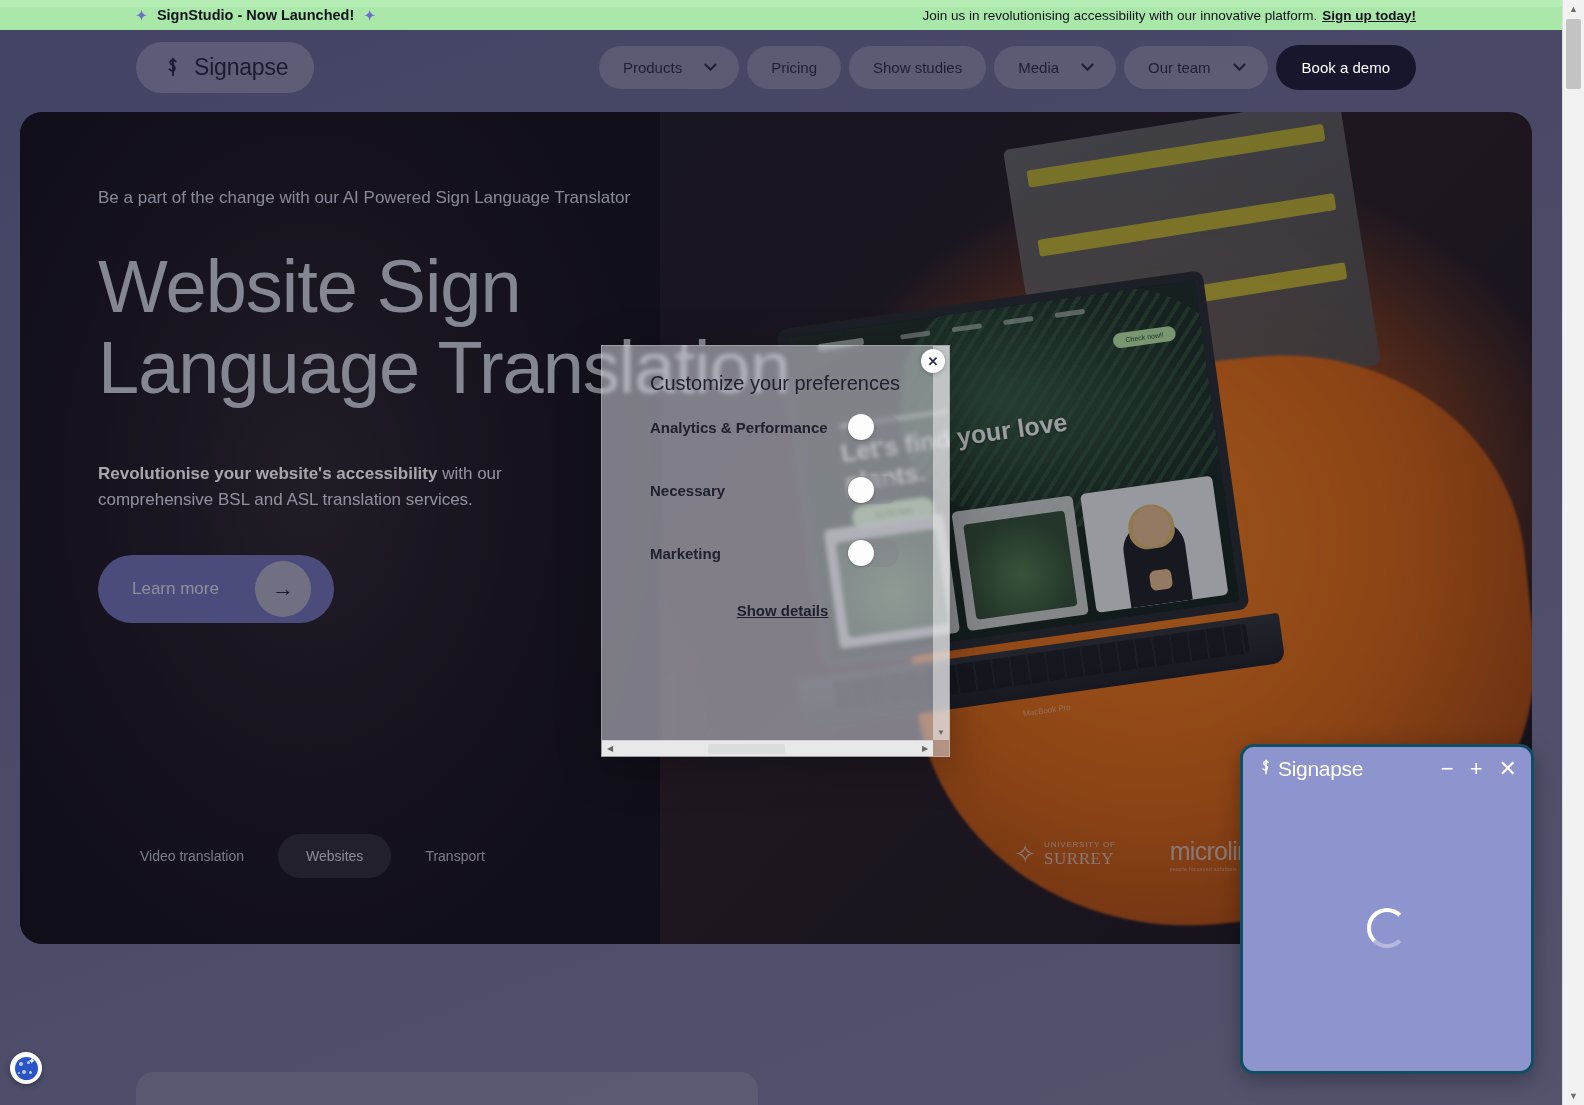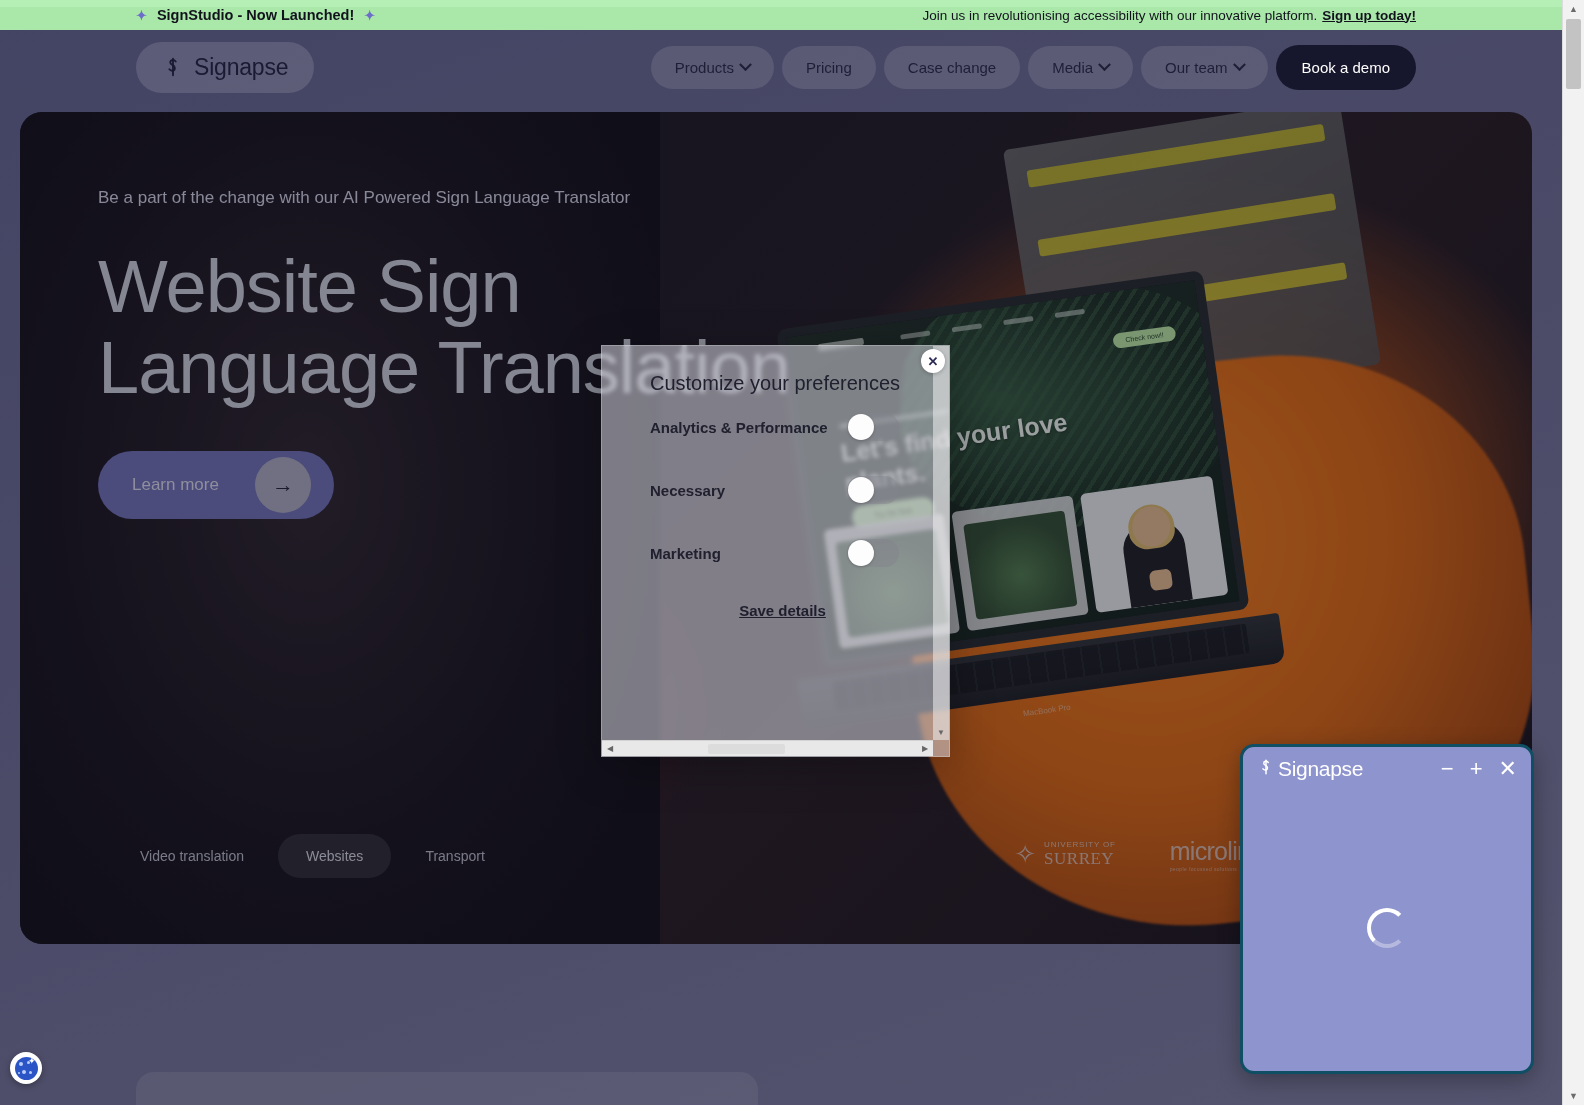--- a/index.html
+++ b/index.html
@@ -80,21 +80,21 @@
   }
   .nav-links {
     position: absolute; right: 146px;
     display: flex; align-items: center; gap: 8px;
   }
   .nav-pill {
     background: rgba(255,255,255,0.11);
     border-radius: 40px;
     padding: 13px 24px;
     font-size: 15px; color: #1e1e36;
-    display: flex; align-items: center; gap: 7px;
+    display: flex; align-items: center; gap: 24px;
     white-space: nowrap;
     cursor: pointer;
   }
   .chev {
     display: inline-block; width: 9px; height: 9px;
     border-right: 2px solid #1e1e36;
     border-bottom: 2px solid #1e1e36;
     transform: rotate(45deg) translate(-2px,-2px);
   }
   .nav-cta {
@@ -459,20 +459,23 @@
       </div>
       <div class="laptop-base">
         <div class="laptop-kbd"></div>
       </div>
       <div class="lp-label">MacBook Pro</div>
     </div>
 
     <div class="hero-copy">
       <div class="hero-eyebrow">Be a part of the change with our AI Powered Sign Language Translator</div>
       <h1 class="hero-title">Website Sign Language Translation</h1>
+      <p class="hero-sub">
+        <b>Revolutionise your website's accessibility</b><span> with our comprehensive BSL and ASL translation services.</span>
+      </p>
       <div class="learn-btn">
         <span class="lbl">Learn more</span>
         <span class="circ">→</span>
       </div>
     </div>
 
     <div class="hero-tabs">
       <div class="hero-tab">Video translation</div>
       <div class="hero-tab active">Websites</div>
       <div class="hero-tab">Transport</div>
@@ -523,21 +526,21 @@
 
     <div class="nav-links">
       <div class="nav-pill">
         <span>Products</span>
         <i class="chev"></i>
       </div>
       <div class="nav-pill">
         <span>Pricing</span>
       </div>
       <div class="nav-pill">
-        <span>Case change</span>
+        <span>Show studies</span>
       </div>
       <div class="nav-pill">
         <span>Media</span>
         <i class="chev"></i>
       </div>
       <div class="nav-pill">
         <span>Our team</span>
         <i class="chev"></i>
       </div>
       <div class="nav-cta">Book a demo</div>
@@ -562,21 +565,21 @@
             <span class="knob"></span>
           </span>
       </div>
       <div class="cm-row">
         <span class="lbl">Marketing</span>
         <span class="toggle">
             <span class="knob"></span>
           </span>
       </div>
 
-      <div class="cm-details">Save details</div>
+      <div class="cm-details">Show details</div>
     </div>
 
     <div class="cm-vscroll">
       <div class="arr down">▼</div>
     </div>
     <div class="cm-hscroll">
       <div class="arr">◀</div>
       <div class="track">
         <div class="thumb2"></div>
       </div>

